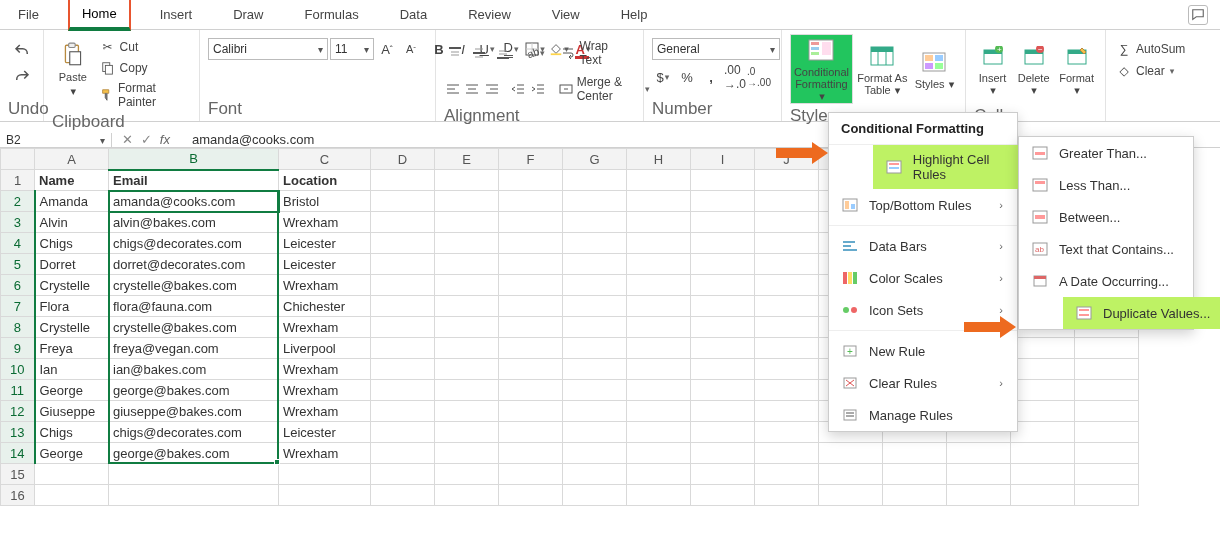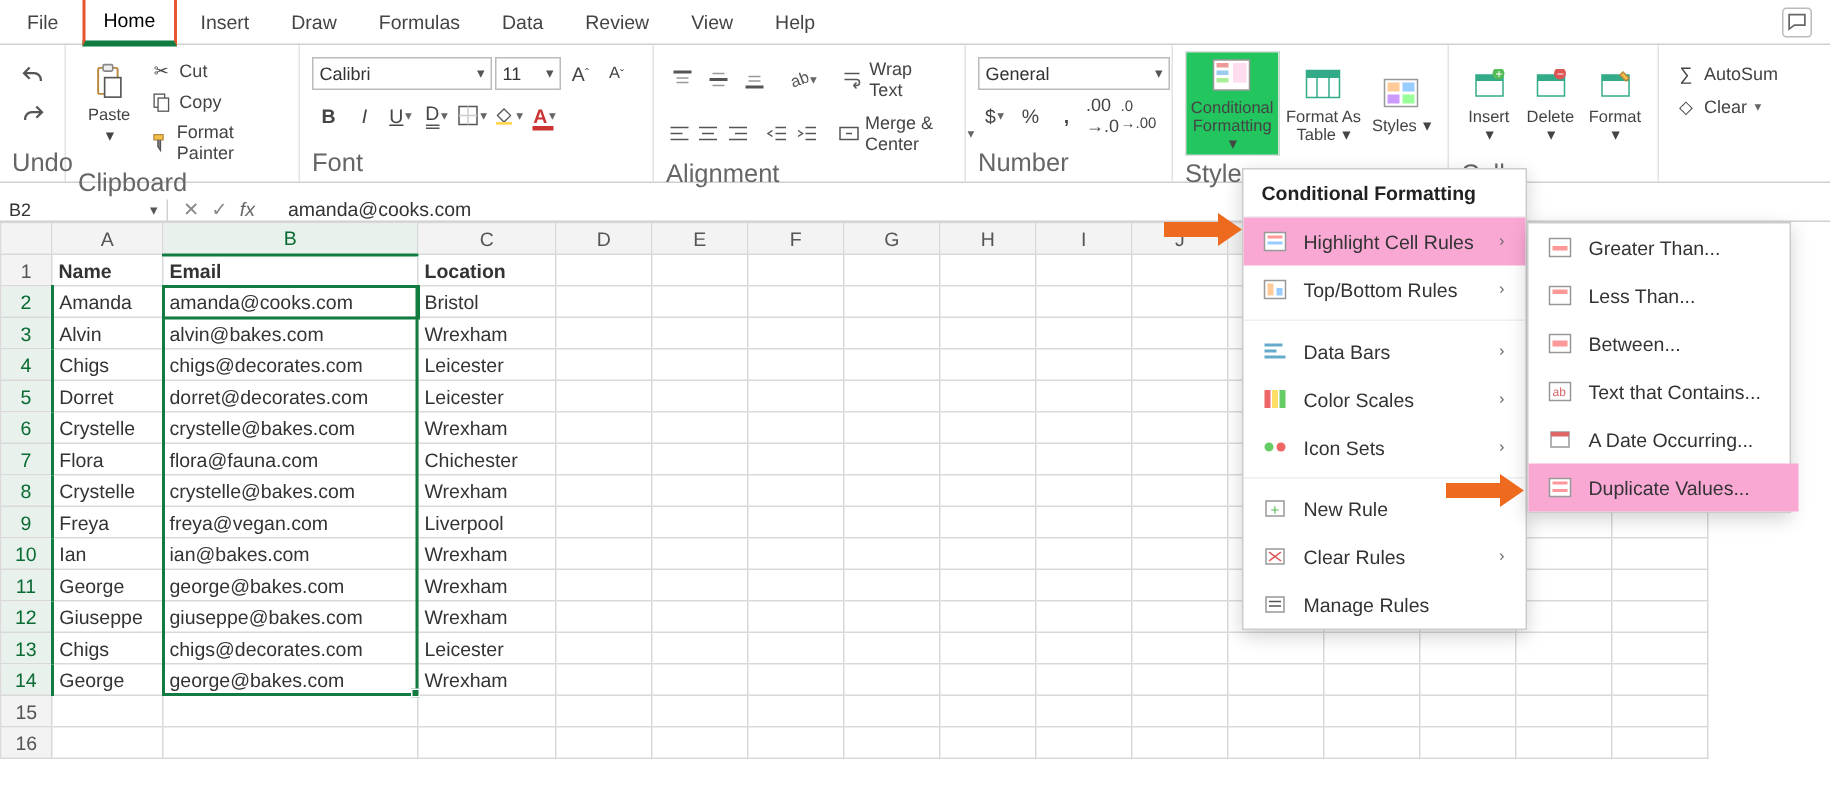--- a/index.html
+++ b/index.html
@@ -1,19 +1,19 @@
 <!DOCTYPE html>
 <html><head>
 <meta charset="utf-8">
 <style>
   * { box-sizing: border-box; margin: 0; padding: 0; font-family: "Segoe UI", Arial, sans-serif; }
   body { width: 1220px; height: 534px; background: #fff; color: #333; font-size: 13px; position: relative; overflow: hidden; }
 
   
-  .tabs { display: flex; align-items: center; height: 30px; border-bottom: 1px solid #d0d0d0; padding: 0 6px; gap: 4px; }
+  .tabs { display: flex; align-items: center; height: 30px; border-bottom: 1px solid #d0d0d0; padding: 0 6px; gap: 17px; }
   .tab { padding: 6px 12px; cursor: pointer; color: #444; }
   .tab.active { border: 2px solid #e8552f; border-bottom: 4px solid #107c41; color: #000; font-weight: 500; }
   .tabs-right { margin-left: auto; display:flex; align-items:center; gap:8px; padding-right:6px;}
   .comment-icon { width:20px; height:20px; border:1px solid #bbb; border-radius:3px; display:flex; align-items:center; justify-content:center; color:#555;}
 
   
   .ribbon { display: flex; height: 92px; border-bottom: 1px solid #d0d0d0; position: relative; }
   .group { border-right: 1px solid #e3e3e3; padding: 4px 8px 2px 8px; display: flex; flex-direction: column; justify-content: space-between; position: relative; }
   .group-body { display: flex; align-items: flex-start; gap: 4px; flex: 1; }
   .group-label { text-align: left; font-size: 17px; color: #666; padding-top: 2px; }
@@ -61,21 +61,21 @@
   td.activecell { outline:2px solid #107c41; outline-offset:-1px; background:#fff;}
 
   
   .sel-border { position:absolute; border:2px solid #107c41; pointer-events:none; }
   .sel-handle { position:absolute; width:6px; height:6px; background:#107c41; border:1px solid #fff; right:-3px; bottom:-3px;}
 
   
   .menu { position:absolute; background:#fff; border:1px solid #ccc; box-shadow:0 4px 12px rgba(0,0,0,0.18); font-size:13px; z-index:10;}
   .menu-title { font-weight:600; padding:8px 12px; color:#222; border-bottom:1px solid #eee;}
   .menu-item { display:flex; align-items:center; gap:10px; padding:7px 14px 7px 12px; cursor:pointer; color:#333; min-width:180px; }
-  .menu-item:hover, .menu-item.hover { background:#f9a8d4; }
+  .menu-item:hover, .menu-item.hover { background:#bef264;margin-left:44px; }
   .menu-item .mi-ic { width:18px; height:18px; display:flex; align-items:center; justify-content:center; color:#666;}
   .menu-item .mi-chev { margin-left:auto; font-size:11px; color:#666;}
   .menu-sep { height:1px; background:#eee; margin:4px 0;}
   
   
   .arrow { position:absolute; z-index:20; pointer-events:none;}
 </style>
 </head>
 <body>
 
@@ -151,21 +151,21 @@
               </svg>
             </span>
             <span>Format Painter</span>
           </div>
       </div>
     </div>
     <div class="group-label">Clipboard</div>
   </div>
 
   <div class="group" style="width:236px;">
-    <div class="group-body" style="flex-direction:column; gap:6px; padding-top:4px;">
+    <div class="group-body" style="flex-direction:row; gap:6px; padding-top:4px;">
       <div class="toolbar-row">
         <div class="select-box" style="width:120px;">
             <span>Calibri</span>
             <span class="chev">▾</span>
           </div>
         <div class="select-box" style="width:44px;">
             <span>11</span>
             <span class="chev">▾</span>
           </div>
         <div class="toolbar-btn">A<span style="font-size:9px;">ˆ</span></div>
@@ -822,21 +822,21 @@
         <svg width="16" height="14">
           <rect x="2" y="2" width="12" height="10" fill="#fff" stroke="#999"></rect>
           <line x1="4" y1="5" x2="12" y2="5" stroke="#555"></line>
           <line x1="4" y1="8" x2="12" y2="8" stroke="#555"></line>
         </svg>
       </span>
       <span>Manage Rules</span>
     </div>
 </div>
 
-<div class="menu" style="left:1018px; top:148px; width:176px;text-align:right;">
+<div class="menu" style="left:1018px; top:136px; width:176px;text-align:right;">
   <div class="menu-item">
       <span class="mi-ic">
         <svg width="16" height="14">
           <rect x="1" y="1" width="14" height="12" fill="#fff" stroke="#999"></rect>
           <rect x="3" y="6" width="10" height="3" fill="#f99"></rect>
         </svg>
       </span>
       <span>Greater Than...</span>
     </div>
   <div class="menu-item">

